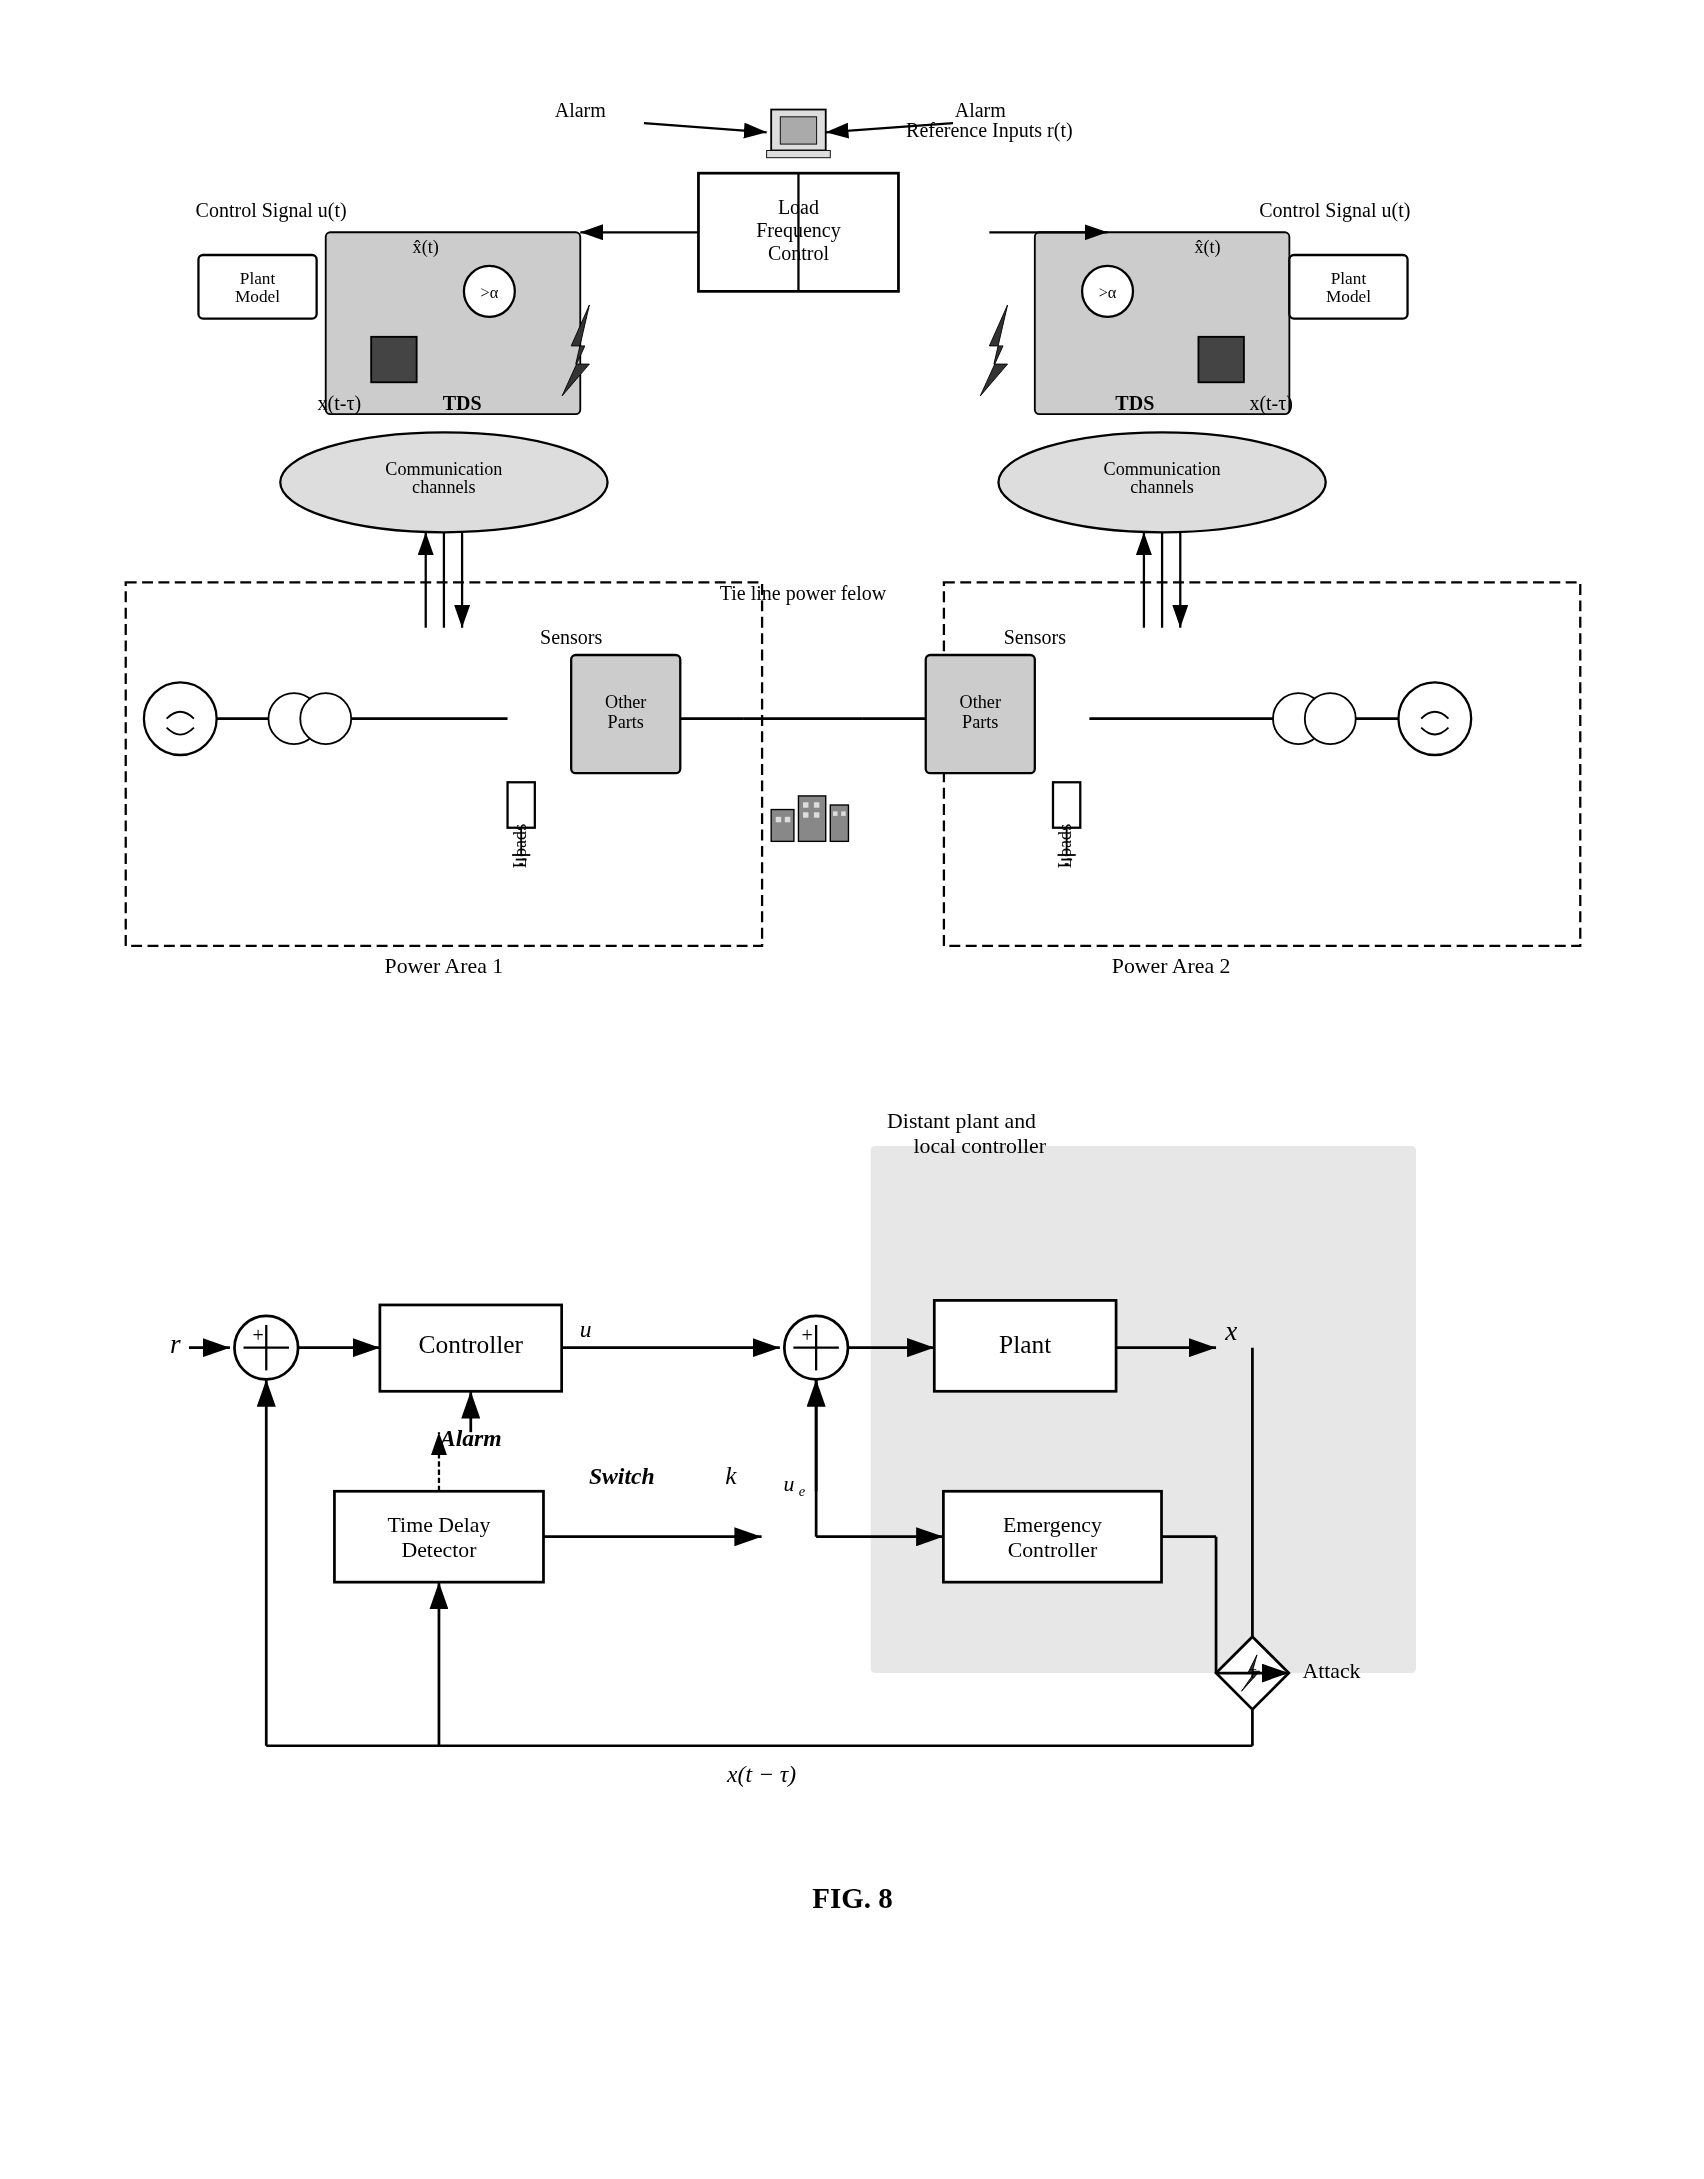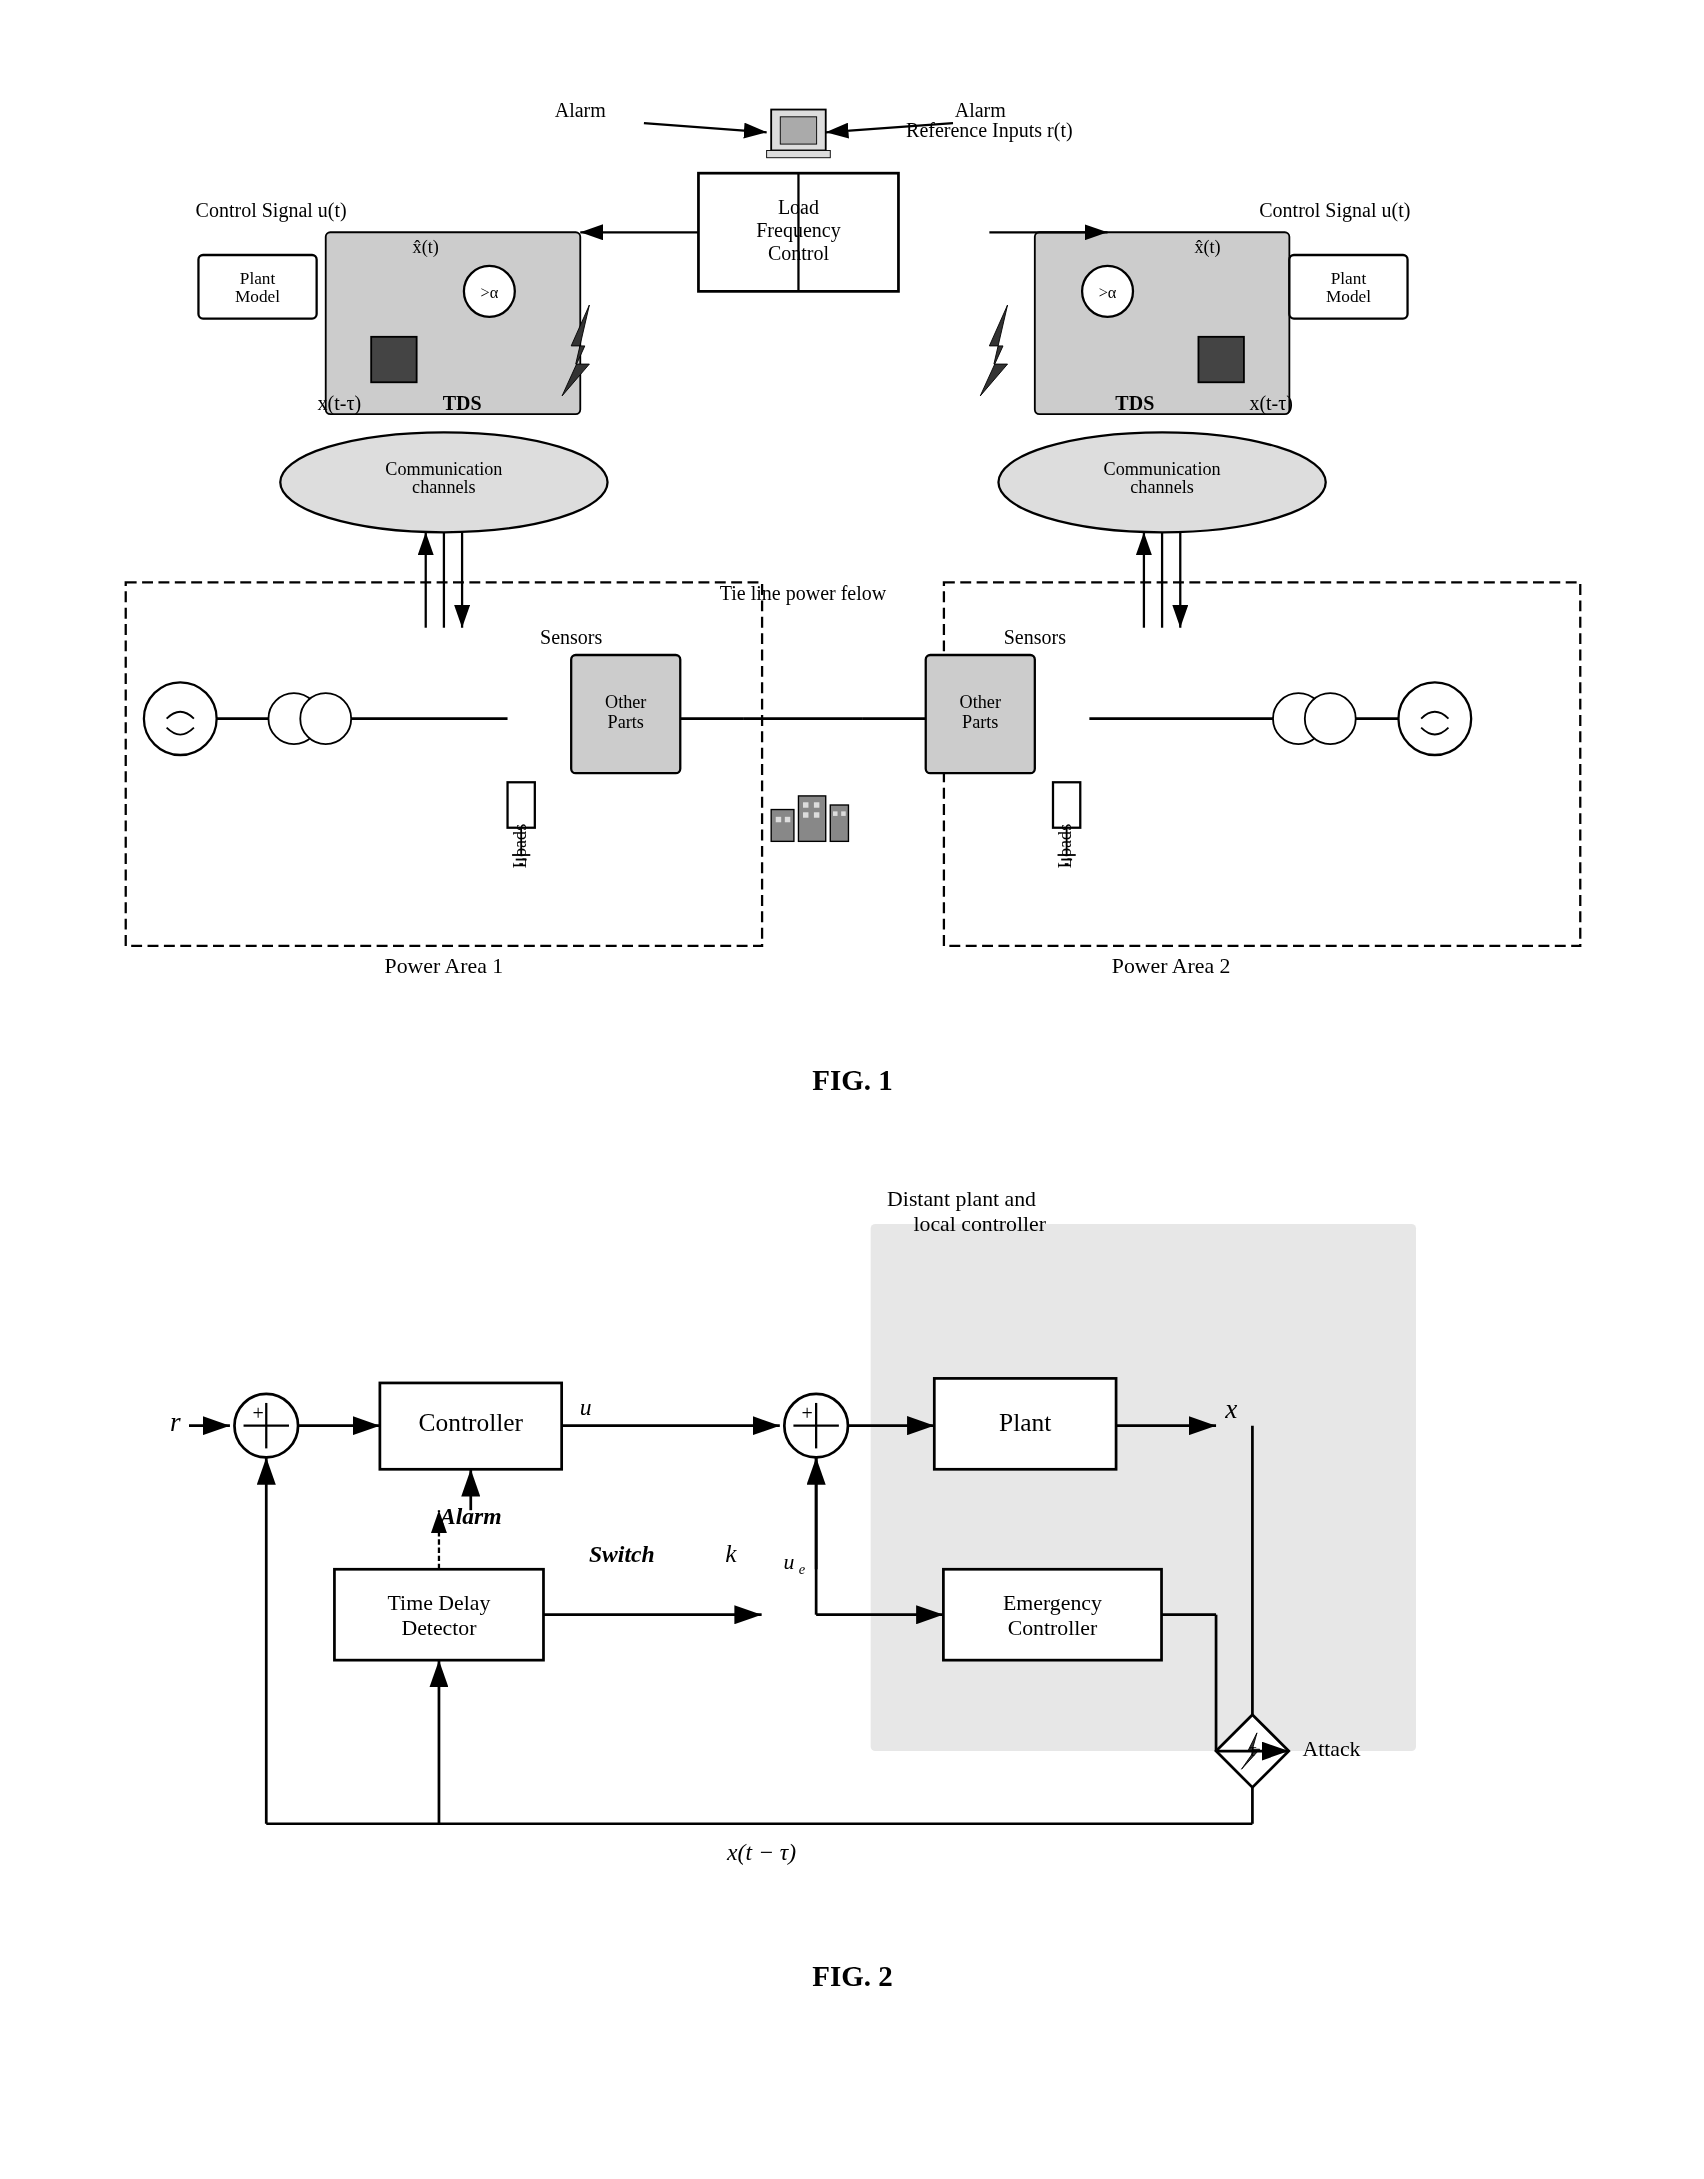--- a/index.html
+++ b/index.html
@@ -218,21 +218,20 @@
         <marker id="arrow" markerWidth="10" markerHeight="7" refX="10" refY="3.5" orient="auto">
           <polygon points="0 0, 10 3.5, 0 7" fill="#000"></polygon>
         </marker>
         <marker id="arrow-left" markerWidth="10" markerHeight="7" refX="0" refY="3.5" orient="auto">
           <polygon points="10 0, 0 3.5, 10 7" fill="#000"></polygon>
         </marker>
       </defs>
     </svg>
   </div>
 
-  <div class="fig-label">FIG. 1</div>
 
   <div class="fig2-container">
     <svg class="fig2-svg" viewBox="0 0 1600 900" xmlns="http://www.w3.org/2000/svg">
 
       <defs>
         <marker id="arr2" markerWidth="10" markerHeight="7" refX="10" refY="3.5" orient="auto">
           <polygon points="0 0, 10 3.5, 0 7" fill="#000"></polygon>
         </marker>
         <marker id="arr2-left" markerWidth="10" markerHeight="7" refX="0" refY="3.5" orient="auto">
           <polygon points="10 0, 0 3.5, 10 7" fill="#000"></polygon>
@@ -317,16 +316,16 @@
 
       <line x1="345" y1="760" x2="345" y2="580" stroke="#000" stroke-width="3" marker-end="url(#arr2)"></line>
 
       <line x1="1140" y1="530" x2="1200" y2="530" stroke="#000" stroke-width="3"></line>
       <line x1="1200" y1="530" x2="1200" y2="680" stroke="#000" stroke-width="3"></line>
       <line x1="1200" y1="680" x2="1280" y2="680" stroke="#000" stroke-width="3" marker-end="url(#arr2)"></line>
 
     </svg>
   </div>
 
-  <div class="fig2-label">FIG. 2</div>
+  <div class="fig2-label">FIG. 8</div>
 
 </div>
 
 
 </body></html>

